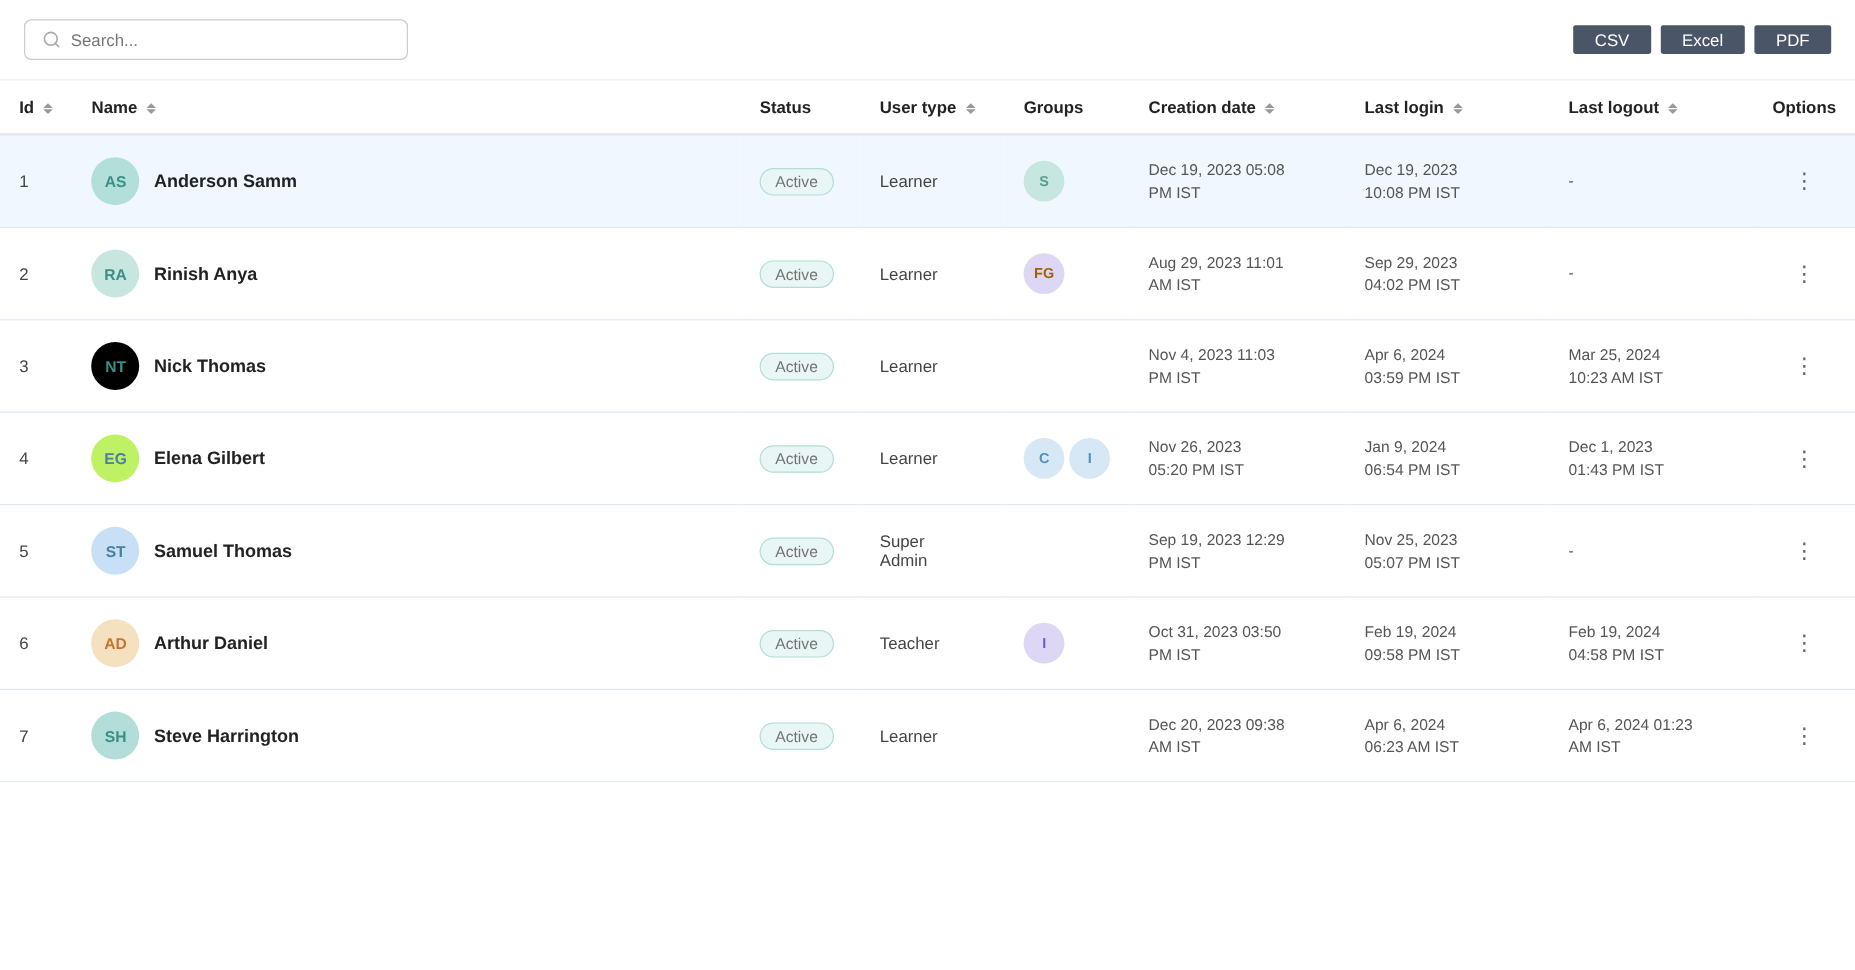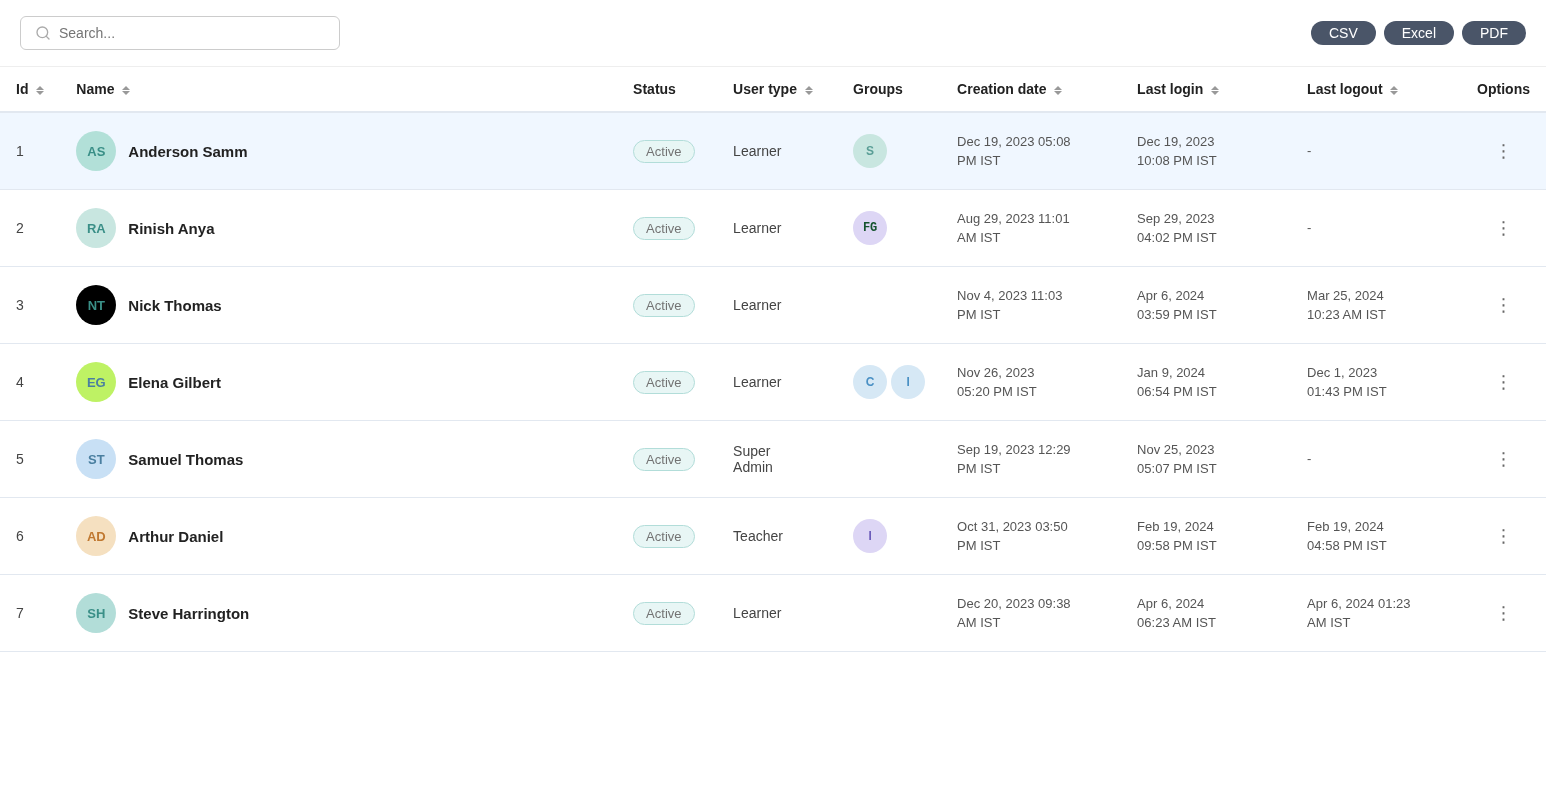--- a/index.html
+++ b/index.html
@@ -39,21 +39,21 @@
     }
 
     .export-buttons {
       display: flex;
       gap: 8px;
     }
 
     .export-btn {
       padding: 4px 18px;
       border: none;
-      border-radius: 16px;
+      border-radius: 2px;
       background: #4a5568;
       color: #fff;
       font-size: 14px;
       font-weight: 500;
       cursor: pointer;
     }
 
     table {
       width: 100%;
       border-collapse: collapse;
@@ -289,21 +289,21 @@
       <div class="avatar" style="background:#c8e6e0; color:#3a8f87;">
         RA
       </div>
       <span class="name-text">Rinish Anya</span>
     </div>
   </td>
         <td><span class="status-badge">Active</span></td>
         <td><span style="white-space:pre-line">Learner</span></td>
         <td>
           <div class="groups-cell">
-            <div class="group-badge" style="background:#ddd6f5; color:#14532d;font-family:Liberation Mono, monospace;">FG</div>
+            <div class="group-badge" style="background:#ddd6f5; color:#a16207;">FG</div>
           </div>
         </td>
         <td><span class="date-text" style="white-space:pre-line">Aug 29, 2023 11:01
 AM IST</span></td>
         <td><span class="date-text" style="white-space:pre-line">Sep 29, 2023
 04:02 PM IST</span></td>
         <td><span class="date-text" style="white-space:pre-line">-</span></td>
         <td style="text-align: center;"><button class="options-btn">⋮</button></td>
       </tr>
       <tr>

